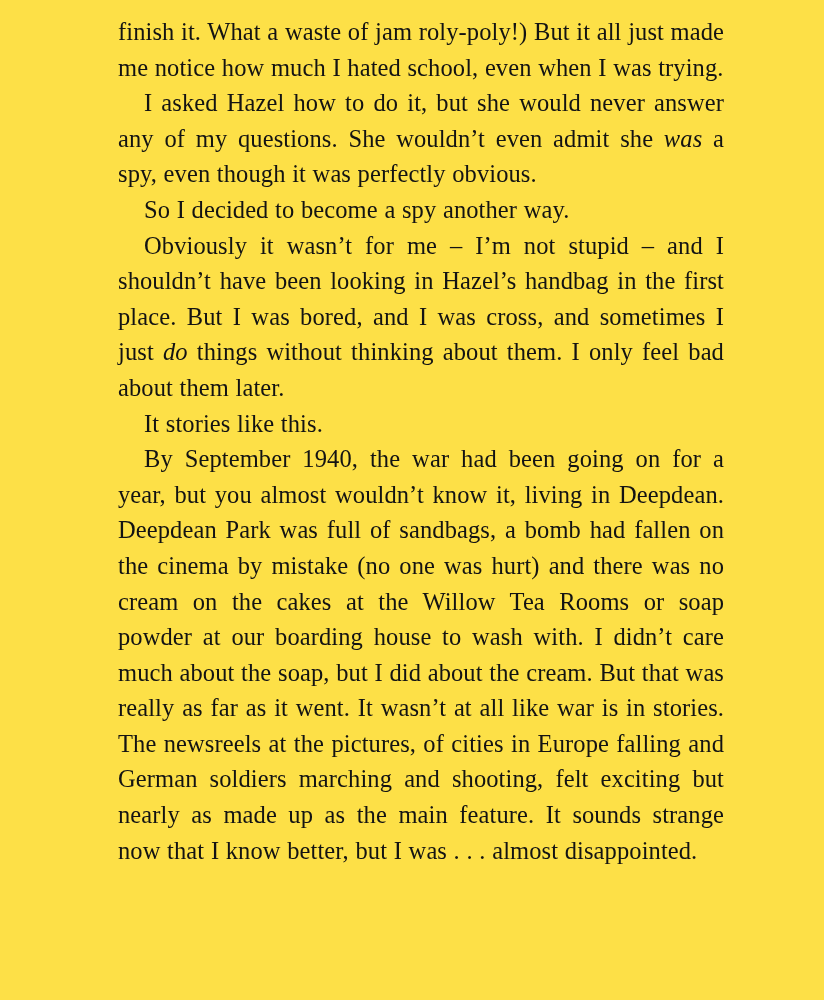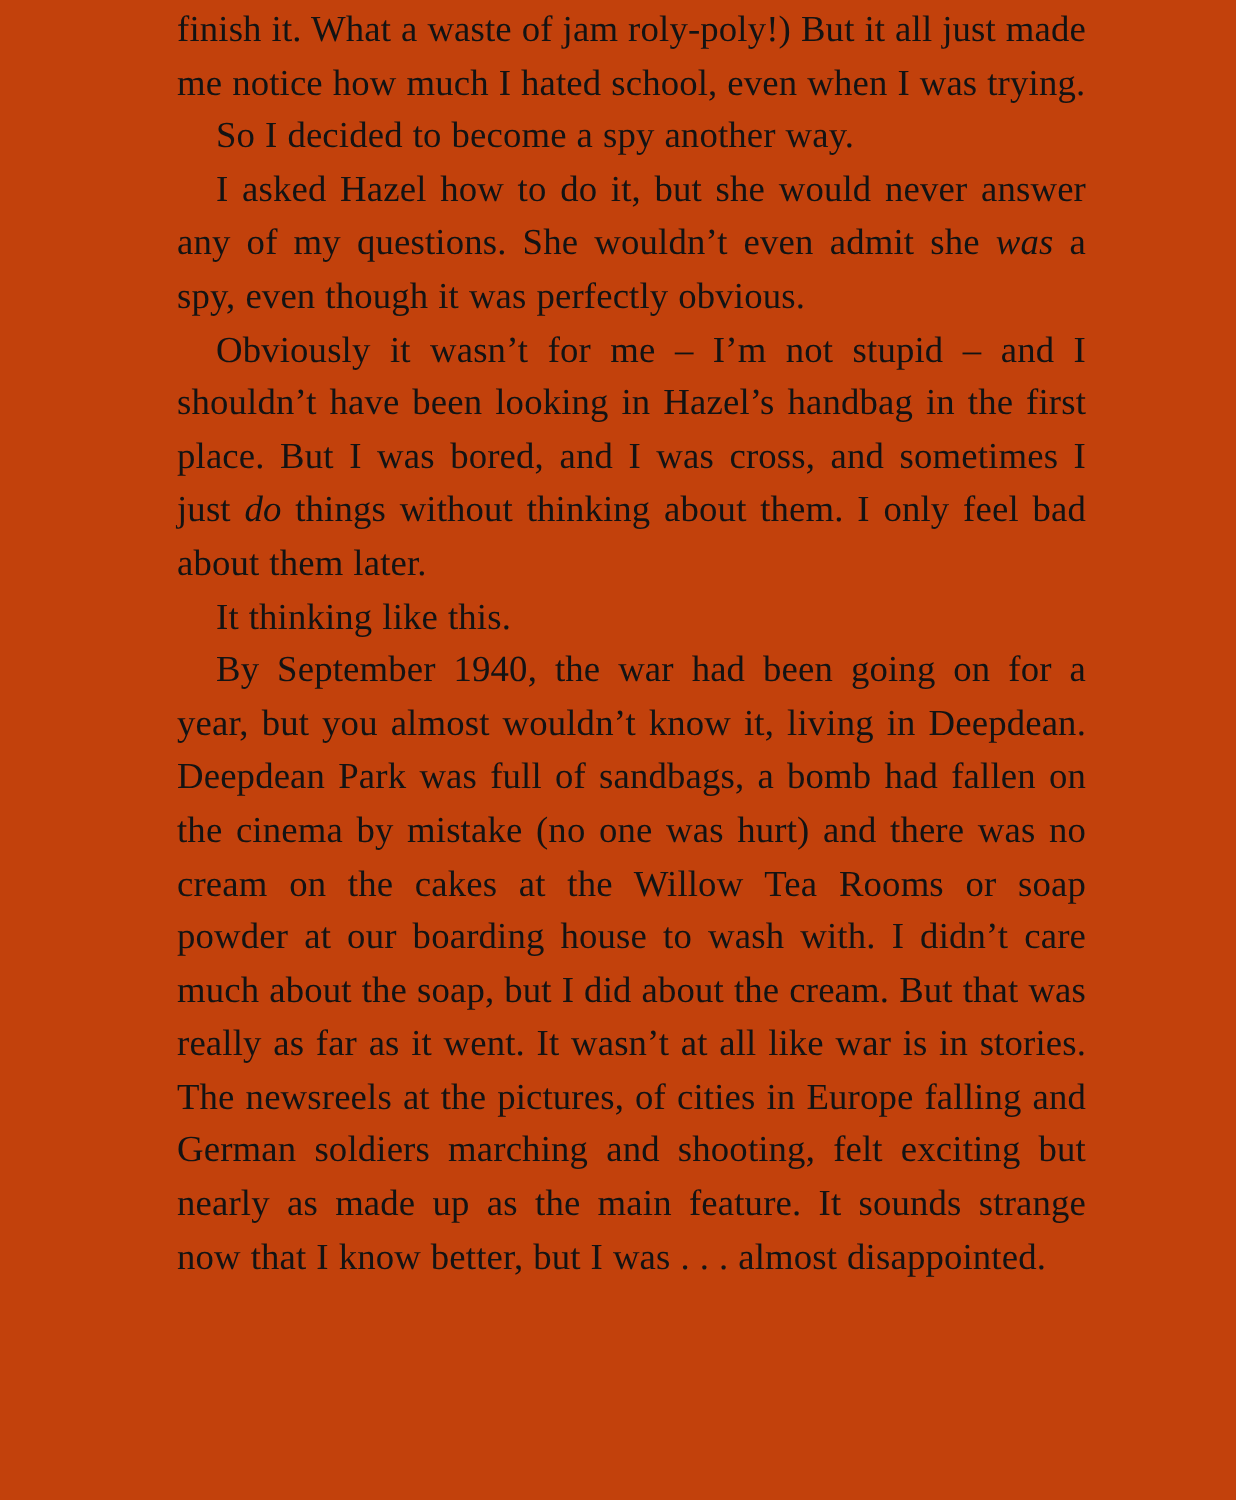--- a/index.html
+++ b/index.html
@@ -12,22 +12,22 @@
     height: 1000px;
     overflow: hidden;
     font-family: "Liberation Serif", "DejaVu Serif", serif;
     color: #131313;
   }
   .page {
     position: relative;
     width: 824px;
     height: 1000px;
     box-sizing: border-box;
-    padding: 2px 100px 0 118px;
-    background: #c2410c;
+    padding: 14px 100px 0 118px;
+    background: #fde047;
   }
   .body-text {
     font-size: 24.5px;
     line-height: 35.6px;
     text-align: justify;
     text-justify: inter-word;
     letter-spacing: 0.1px;
     word-spacing: 0.4px;
   }
   .para {
@@ -40,19 +40,19 @@
   .para em {
     font-style: italic;
   }
 </style>
 </head>
 <body>
 
 <div class="page">
   <div class="body-text">
     <p class="para no-indent">finish it. What a waste of jam roly-poly!) But it all just made me notice how much I hated school, even when I was trying.</p>
+    <p class="para">I asked Hazel how to do it, but she would never answer any of my questions. She wouldn’t even admit she <em>was</em> a spy, even though it was perfectly obvious.</p>
     <p class="para">So I decided to become a spy another way.</p>
-    <p class="para">I asked Hazel how to do it, but she would never answer any of my questions. She wouldn’t even admit she <em>was</em> a spy, even though it was perfectly obvious.</p>
     <p class="para">Obviously it wasn’t for me – I’m not stupid – and I shouldn’t have been looking in Hazel’s handbag in the first place. But I was bored, and I was cross, and sometimes I just <em>do</em> things without thinking about them. I only feel bad about them later.</p>
-    <p class="para">It thinking like this.</p>
+    <p class="para">It stories like this.</p>
     <p class="para">By September 1940, the war had been going on for a year, but you almost wouldn’t know it, living in Deepdean. Deepdean Park was full of sandbags, a bomb had fallen on the cinema by mistake (no one was hurt) and there was no cream on the cakes at the Willow Tea Rooms or soap powder at our boarding house to wash with. I didn’t care much about the soap, but I did about the cream. But that was really as far as it went. It wasn’t at all like war is in stories. The newsreels at the pictures, of cities in Europe falling and German soldiers marching and shooting, felt exciting but nearly as made up as the main feature. It sounds strange now that I know better, but I was . . . almost disappointed.</p>
   </div>
 </div>
 
 </body></html>

